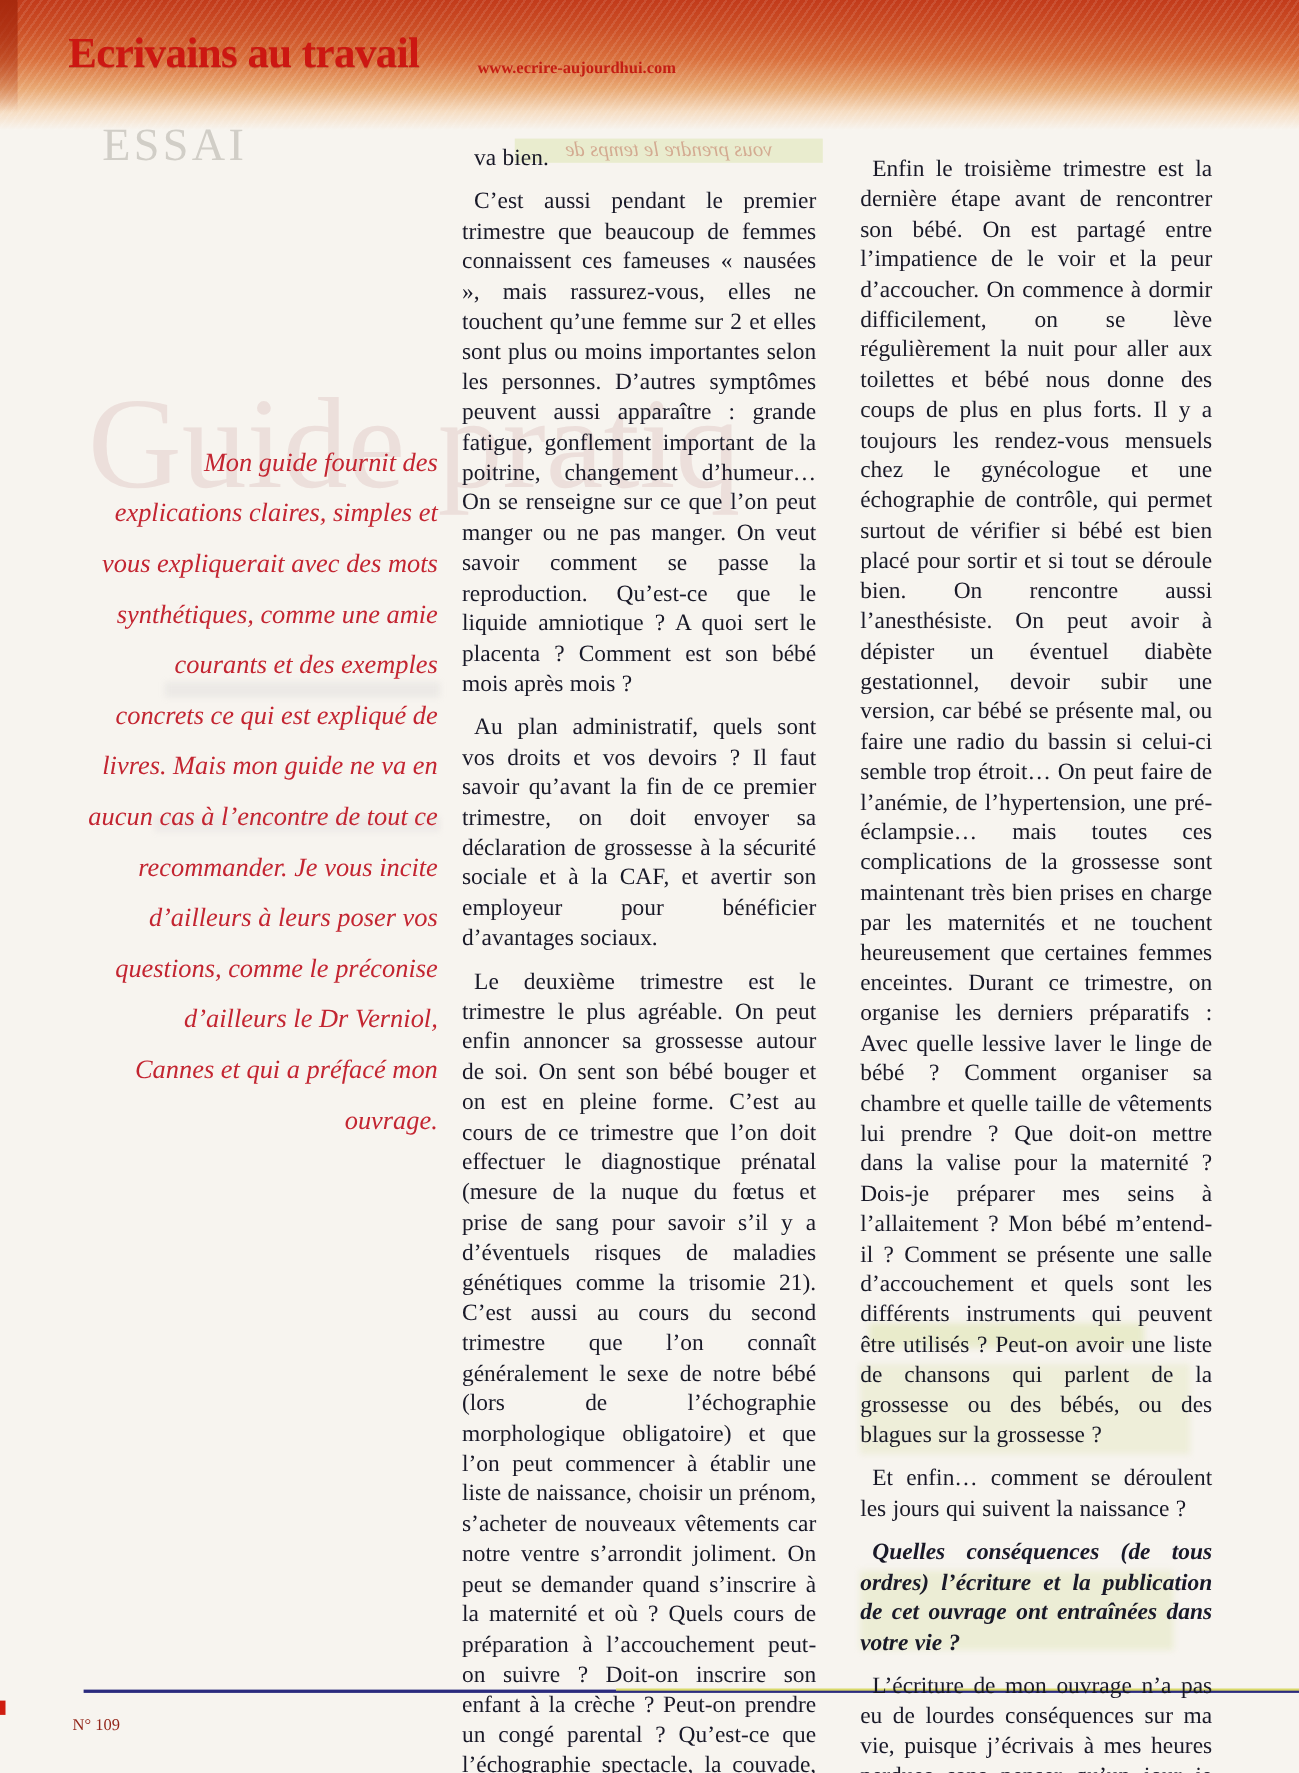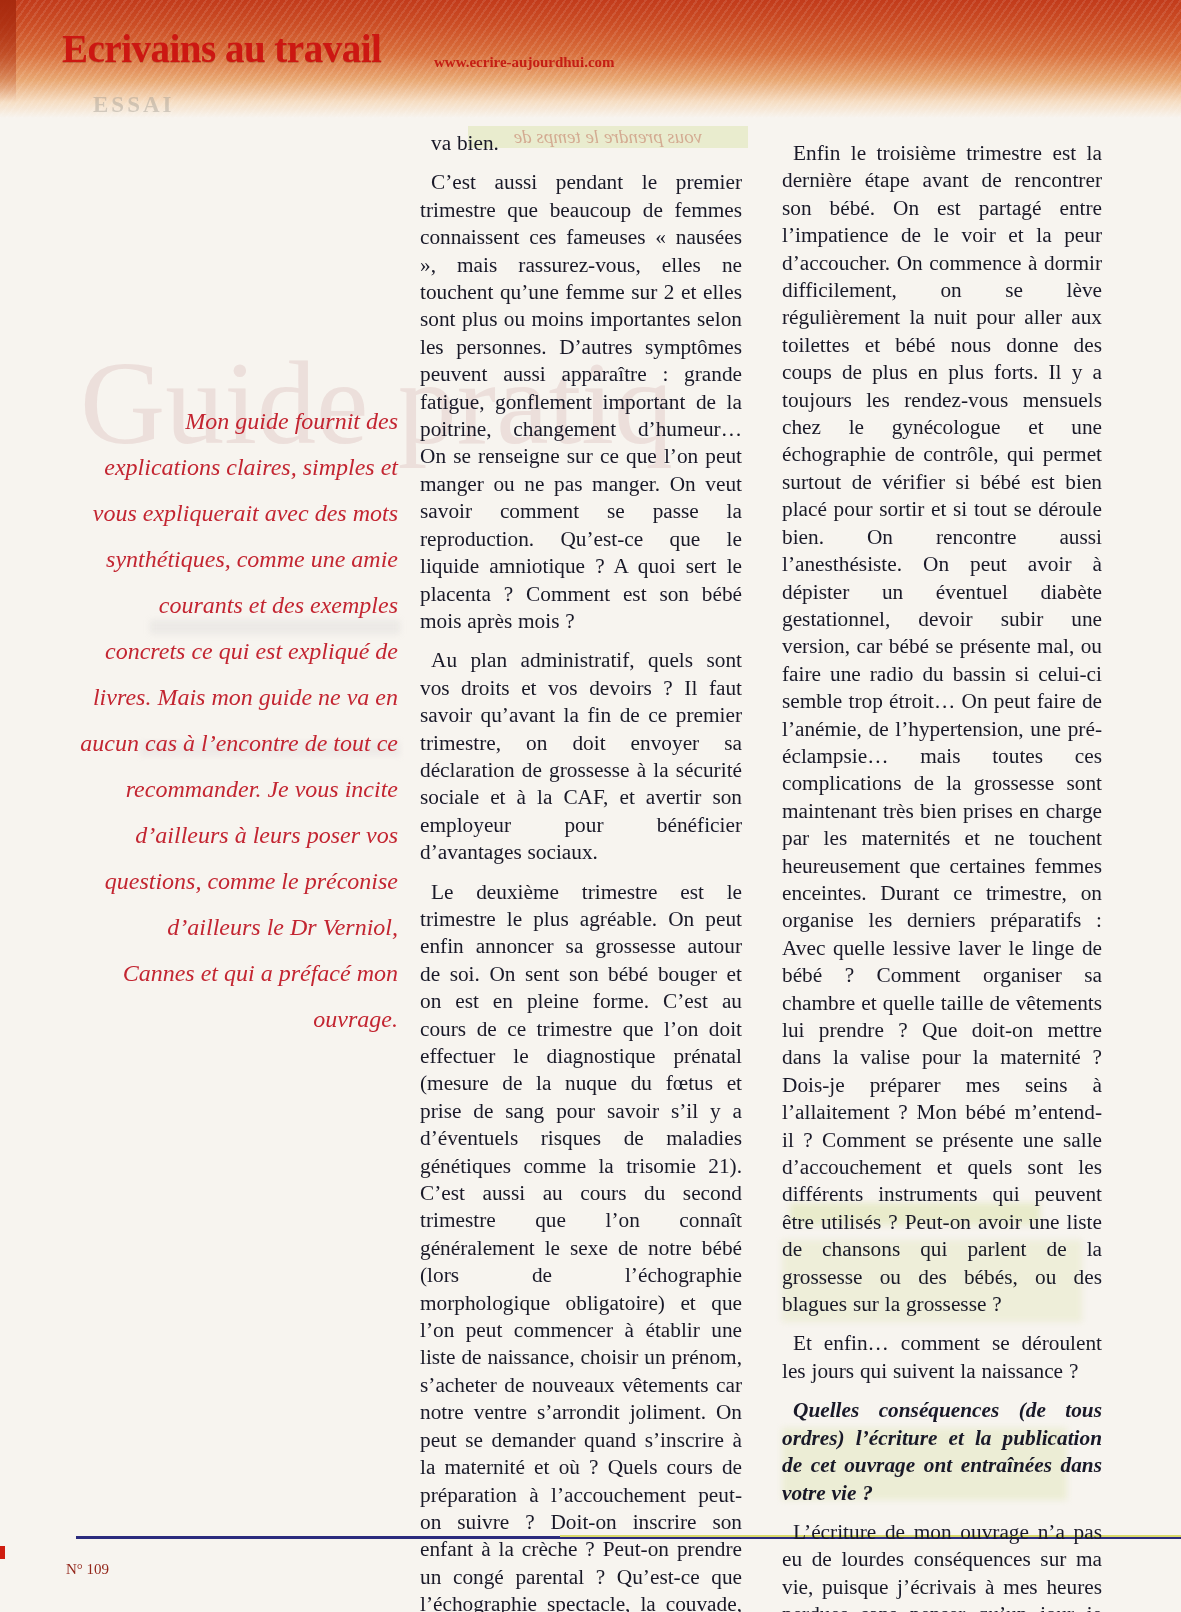--- a/index.html
+++ b/index.html
@@ -11,21 +11,21 @@
           background:linear-gradient(180deg,#c23b1b 0%,#cc4f26 22%,#d96f3c 45%,#e9a873 68%,#f6ddc2 86%,#f7f4ef 100%);}
   .banner-texture{position:absolute;inset:0;
           background:repeating-linear-gradient(125deg,rgba(255,255,255,0.10) 0 2px,rgba(0,0,0,0) 2px 6px);}
   .banner-left-sliver{position:absolute;left:0;top:0;width:16px;height:108px;
           background:linear-gradient(180deg,#a82a0e 0%,rgba(168,42,14,0) 95%);}
   .masthead{position:absolute;left:62px;top:26px;font-weight:bold;font-size:39px;
             letter-spacing:-0.5px;color:#cc1712;text-shadow:0 1px 0 rgba(120,20,0,0.25);}
   .site-url{position:absolute;left:434px;top:54px;font-weight:bold;font-size:15px;color:#c41e14;}
   
   .ghost{position:absolute;z-index:1;pointer-events:none;white-space:nowrap;}
-  .ghost-essai{left:93px;top:92px;font-size:23px;font-weight:bold;letter-spacing:3px;
+  .ghost-essai{left:93px;top:108px;font-size:42px;font-weight:normal;letter-spacing:3px;
                color:rgba(158,152,144,0.42);}
   .ghost-title{left:80px;top:168px;font-size:182px;line-height:1;
                color:rgba(197,140,140,0.30);}
   .ghost-subtitle{left:80px;top:345px;font-size:118px;line-height:1;
                color:rgba(197,140,140,0.20);}
   .ghost-mirror{left:468px;top:126px;width:280px;font-size:19px;font-style:italic;
                color:rgba(184,90,74,0.45);background:rgba(222,230,178,0.55);
                transform:scaleX(-1);filter:blur(0.6px);text-align:center;}
   .smudge{position:absolute;z-index:1;pointer-events:none;filter:blur(3px);}
   .smudge-a{left:150px;top:620px;width:250px;height:14px;background:rgba(170,168,180,0.14);}

